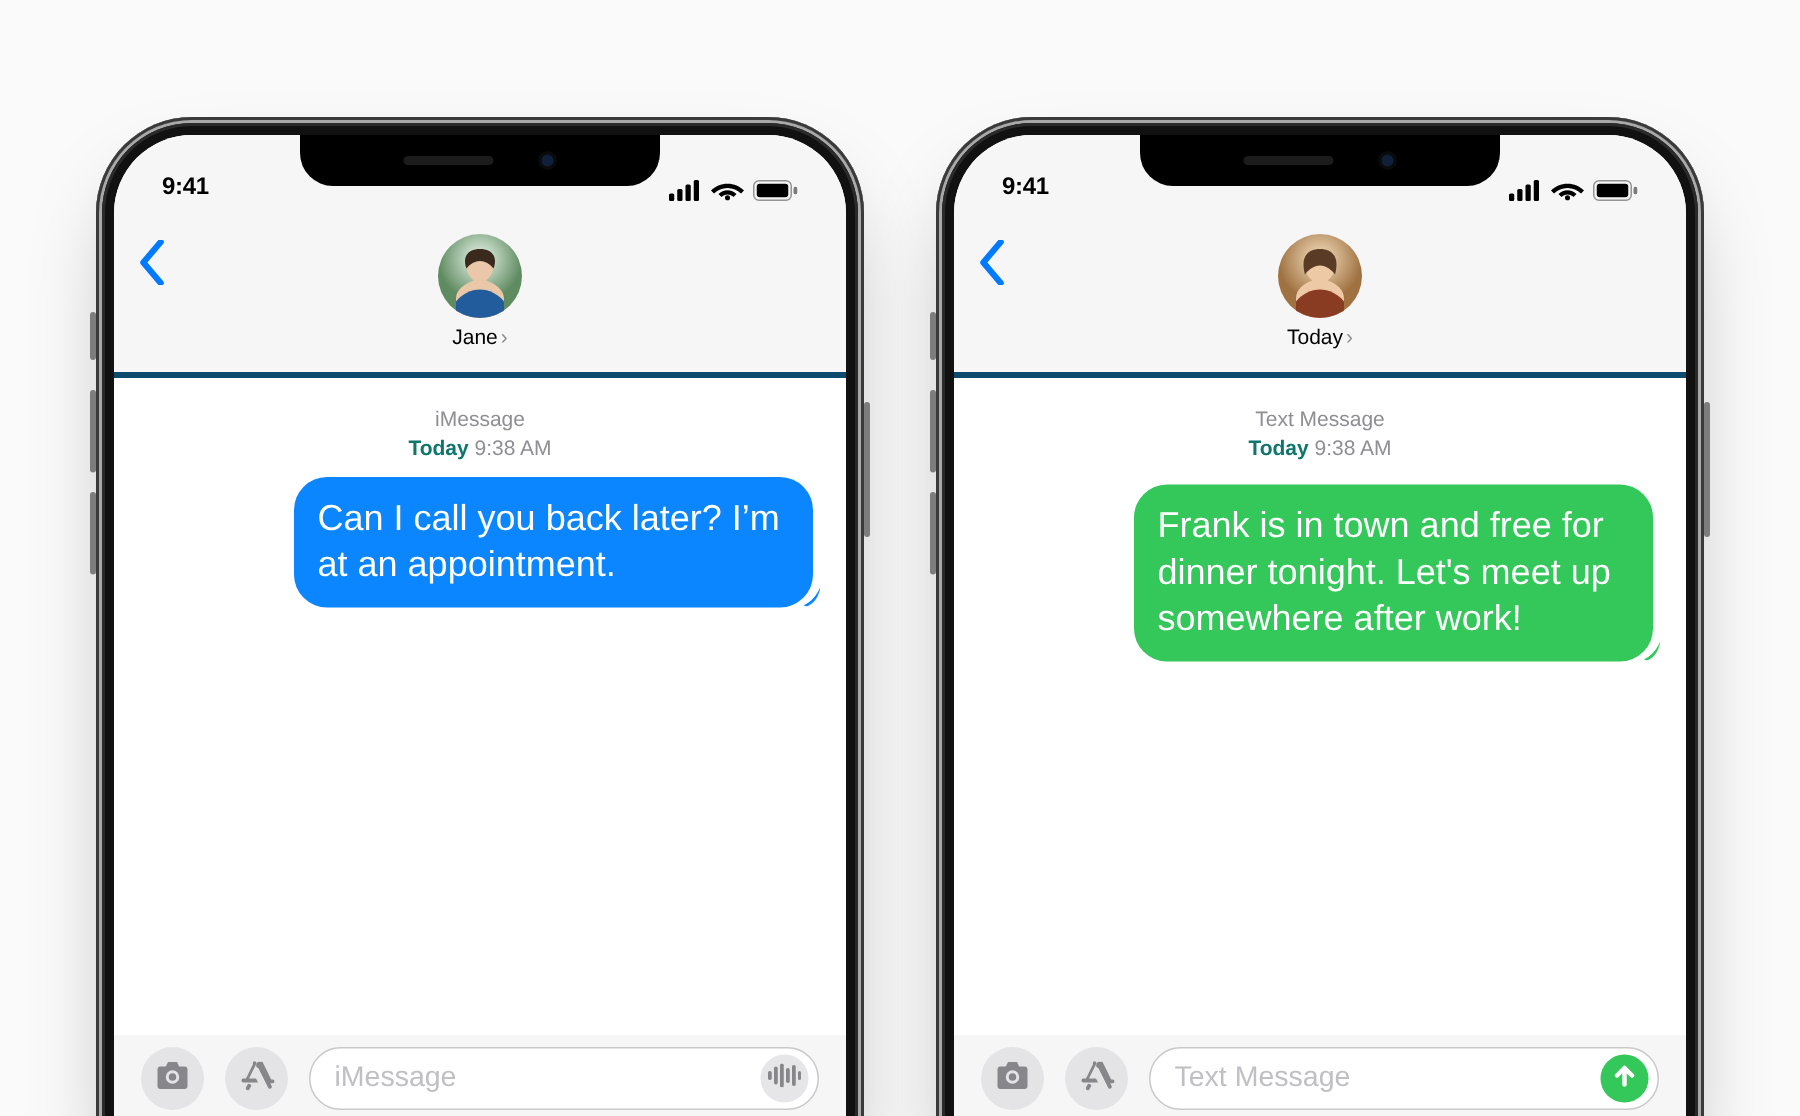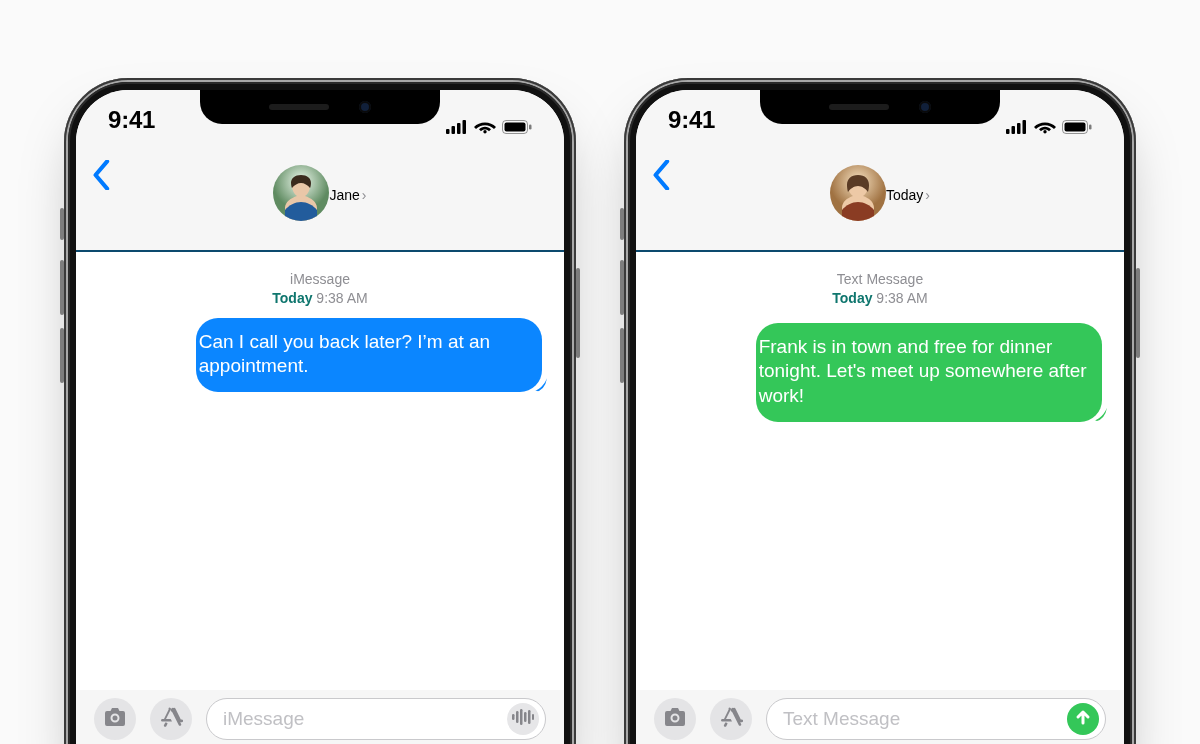--- a/index.html
+++ b/index.html
@@ -93,36 +93,36 @@
     height:50px;
     padding:0 32px;
     display:flex;
     justify-content:space-between;
     align-items:flex-end;
     padding-bottom:6px;
     z-index:15;
   }
   .status .time{
     font-weight:600;
-    font-size:24px;
+    font-size:16px;
     letter-spacing:-.2px;
   }
   .status .right-icons{
     display:flex; align-items:center; gap:6px;
   }
   .status svg{ display:block; }
 
   
   .nav-header{
     position:absolute; top:50px; left:0; right:0;
     height:112px;
     background:#f6f6f6;
-    border-bottom:2px solid #0c4a6e;
+    border-bottom:4px solid #0c4a6e;
     display:flex;
-    flex-direction:row;
+    flex-direction:column;
     align-items:center;
     justify-content:center;
     z-index:5;
   }
   .nav-header::before{
     content:"";
     position:absolute;
     top:-50px; left:0; right:0; height:50px;
     background:#f6f6f6;
   }
@@ -161,23 +161,23 @@
     font-size:14px;
     color:#8e8e93;
     line-height:1.35;
     margin:4px 0 10px;
   }
   .stamp .bold{ font-weight:600; color:#0f766e; }
 
   .bubble{
     max-width:78%;
     color:#fff;
-    font-size:19px;
+    font-size:24px;
     line-height:1.3;
-    padding:12px 3px 13px;
+    padding:12px 16px 13px;
     border-radius:22px;
     margin-left:auto;
     position:relative;
   }
   .bubble.blue { background:#0b86ff; }
   .bubble.green{ background:#34c759;margin-top:15px; }
   .bubble::after{
     content:"";
     position:absolute;
     right:-5px; bottom:0;

